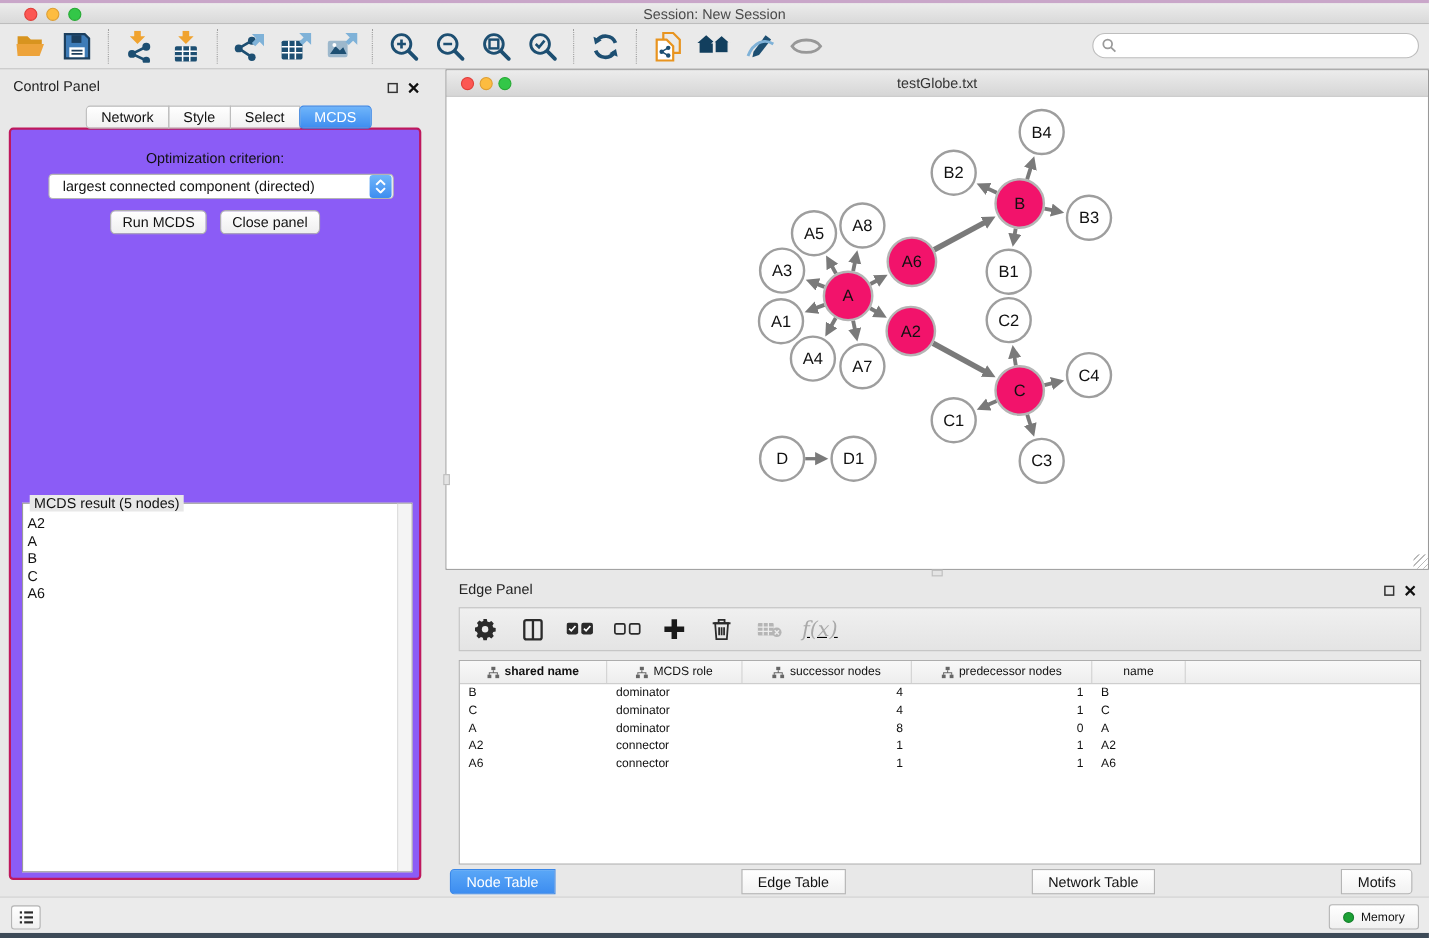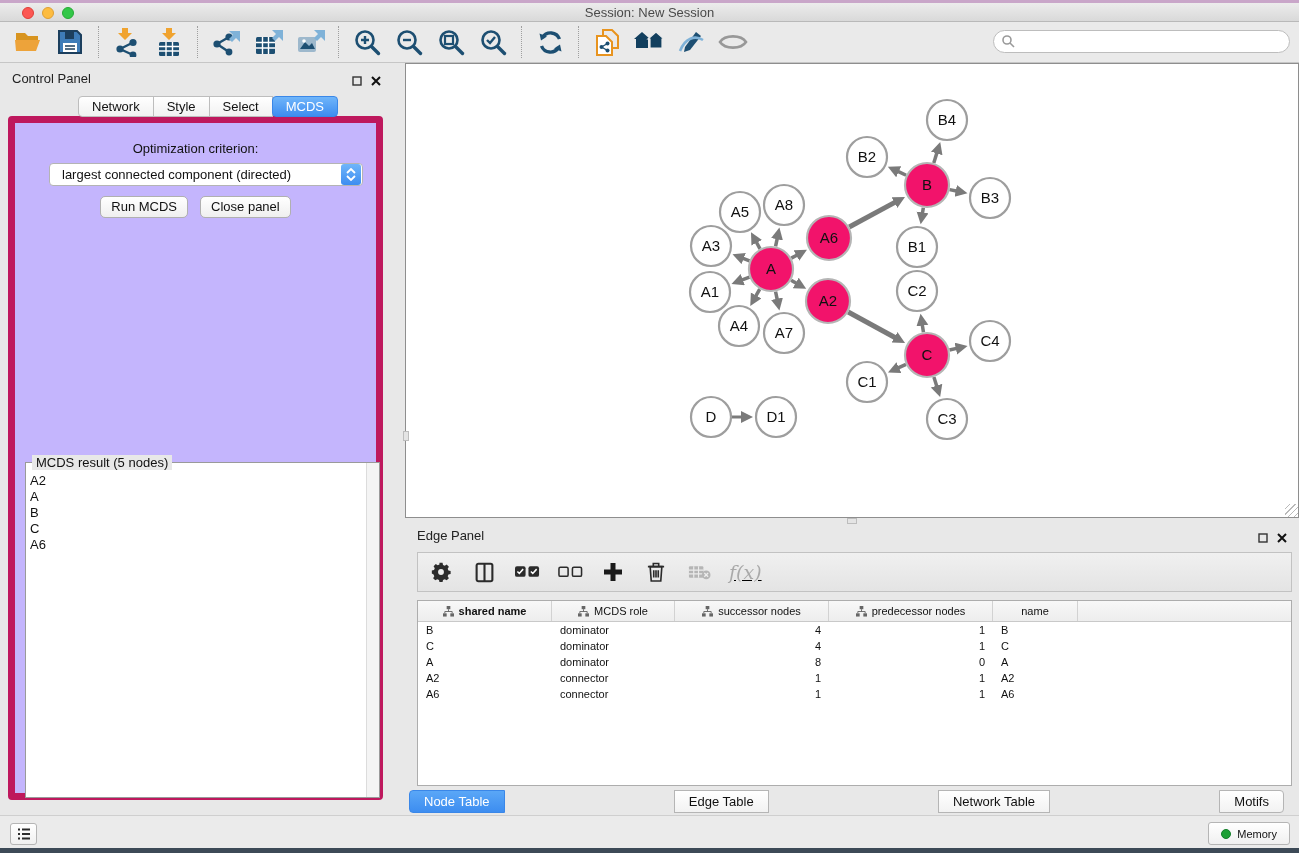--- a/index.html
+++ b/index.html
@@ -31,21 +31,21 @@
   
   .cp-title-row { left:0; top:68px; width:391px; height:22px; }
   .panel-title { font-size:13px; color:#222; }
   .cp-title-row .panel-title { position:absolute; left:12px; top:3px; }
   .win-btns { position:absolute; display:flex; gap:9px; align-items:center; }
   .cp-title-row .win-btns { right:10px; top:4px; }
   .cp-tabs { left:78px; top:96px; display:flex; height:21px; z-index:3; }
   .cp-tab { border:1px solid #bdbdbd; background:linear-gradient(#ffffff,#f1f1f1); font-size:13px; padding:1px 13px; line-height:17px; color:#111; margin-left:-1px; }
   .cp-tab:first-child { border-radius:4px 0 0 4px; margin-left:0; }
   .cp-tab.active { background:linear-gradient(#6fb5fa,#3e8df0); color:#fff; border-color:#3a87e8; border-radius:4px; }
-  .cp-content { left:8px; top:116px; width:375px; height:684px; border:7px solid #be185d; border-radius:4px; background:#c4b5fd; }
+  .cp-content { left:8px; top:116px; width:375px; height:684px; border:2px solid #be185d; border-radius:4px; background:#8b5cf6; }
   .opt-label { left:0; top:18px; width:100%; text-align:center; font-size:13px; color:#111; }
   .dropdown { left:34px; top:40px; width:314px; height:23px; background:#fff; border:1px solid #b4b4b4; border-radius:4px; display:flex; align-items:center; }
   .dropdown-value { flex:1; font-size:13px; padding-left:12px; color:#111; white-space:nowrap; overflow:hidden; }
   .dropdown-stepper { width:20px; height:21px; border-radius:3px; background:linear-gradient(#6fb5fa,#3e8df0); margin-right:1px; display:flex; flex-direction:column; align-items:center; justify-content:center; gap:1px; }
   .mac-btn { height:22px; background:linear-gradient(#ffffff,#efefef); border:1px solid #b0b0b0; border-radius:5px; font-size:13px; color:#111; padding:0 10px; line-height:20px; }
   .btn-row { left:0; top:73px; width:100%; display:flex; justify-content:center; gap:12px; }
   .result-box { left:10px; top:339px; width:355px; height:336px; border:1px solid #9a9a9a; background:#fff; }
   .result-legend { position:absolute; left:6px; top:-8px; background:#e8e8e8; padding:0 4px; font-size:13px; color:#111; }
   .result-list { position:absolute; left:2px; top:10px; right:14px; bottom:2px; overflow:hidden; }
   .result-item { font-size:13px; color:#111; line-height:16px; padding-left:2px; }
@@ -297,20 +297,26 @@
         <div class="result-item">A</div>
         <div class="result-item">B</div>
         <div class="result-item">C</div>
         <div class="result-item">A6</div>
       </div>
     <div class="result-scroll"></div>
   </div>
 </div>
 
 <div class="abs net-window">
+  <div class="net-titlebar">
+    <span class="abs tl red"></span>
+    <span class="abs tl yellow"></span>
+    <span class="abs tl green"></span>
+    <div class="net-title-text">testGlobe.txt</div>
+  </div>
   <div class="net-canvas">
     <svg width="892" height="429" viewBox="0 0 892 429">
         <defs>
           <marker id="arw" markerUnits="userSpaceOnUse" markerWidth="14" markerHeight="13" refX="2" refY="6" orient="auto">
             <path d="M0,0 L12,6 L0,12 Z" fill="#7a7a7a"></path>
           </marker>
         </defs>
         <line x1="343.4789624129428" y1="189.11448958200518" x2="334.87801045099513" y2="192.3574714692969" stroke="#7a7a7a" stroke-width="3.5" marker-end="url(#arw)"></line>
         <line x1="343.52383930205286" y1="172.7674717324536" x2="335.81362187096767" y2="169.81188838387092" stroke="#7a7a7a" stroke-width="3.5" marker-end="url(#arw)"></line>
         <line x1="354.01124522107034" y1="160.7948702451939" x2="349.76647424802945" y2="152.98996877863485" stroke="#7a7a7a" stroke-width="3.5" marker-end="url(#arw)"></line>

